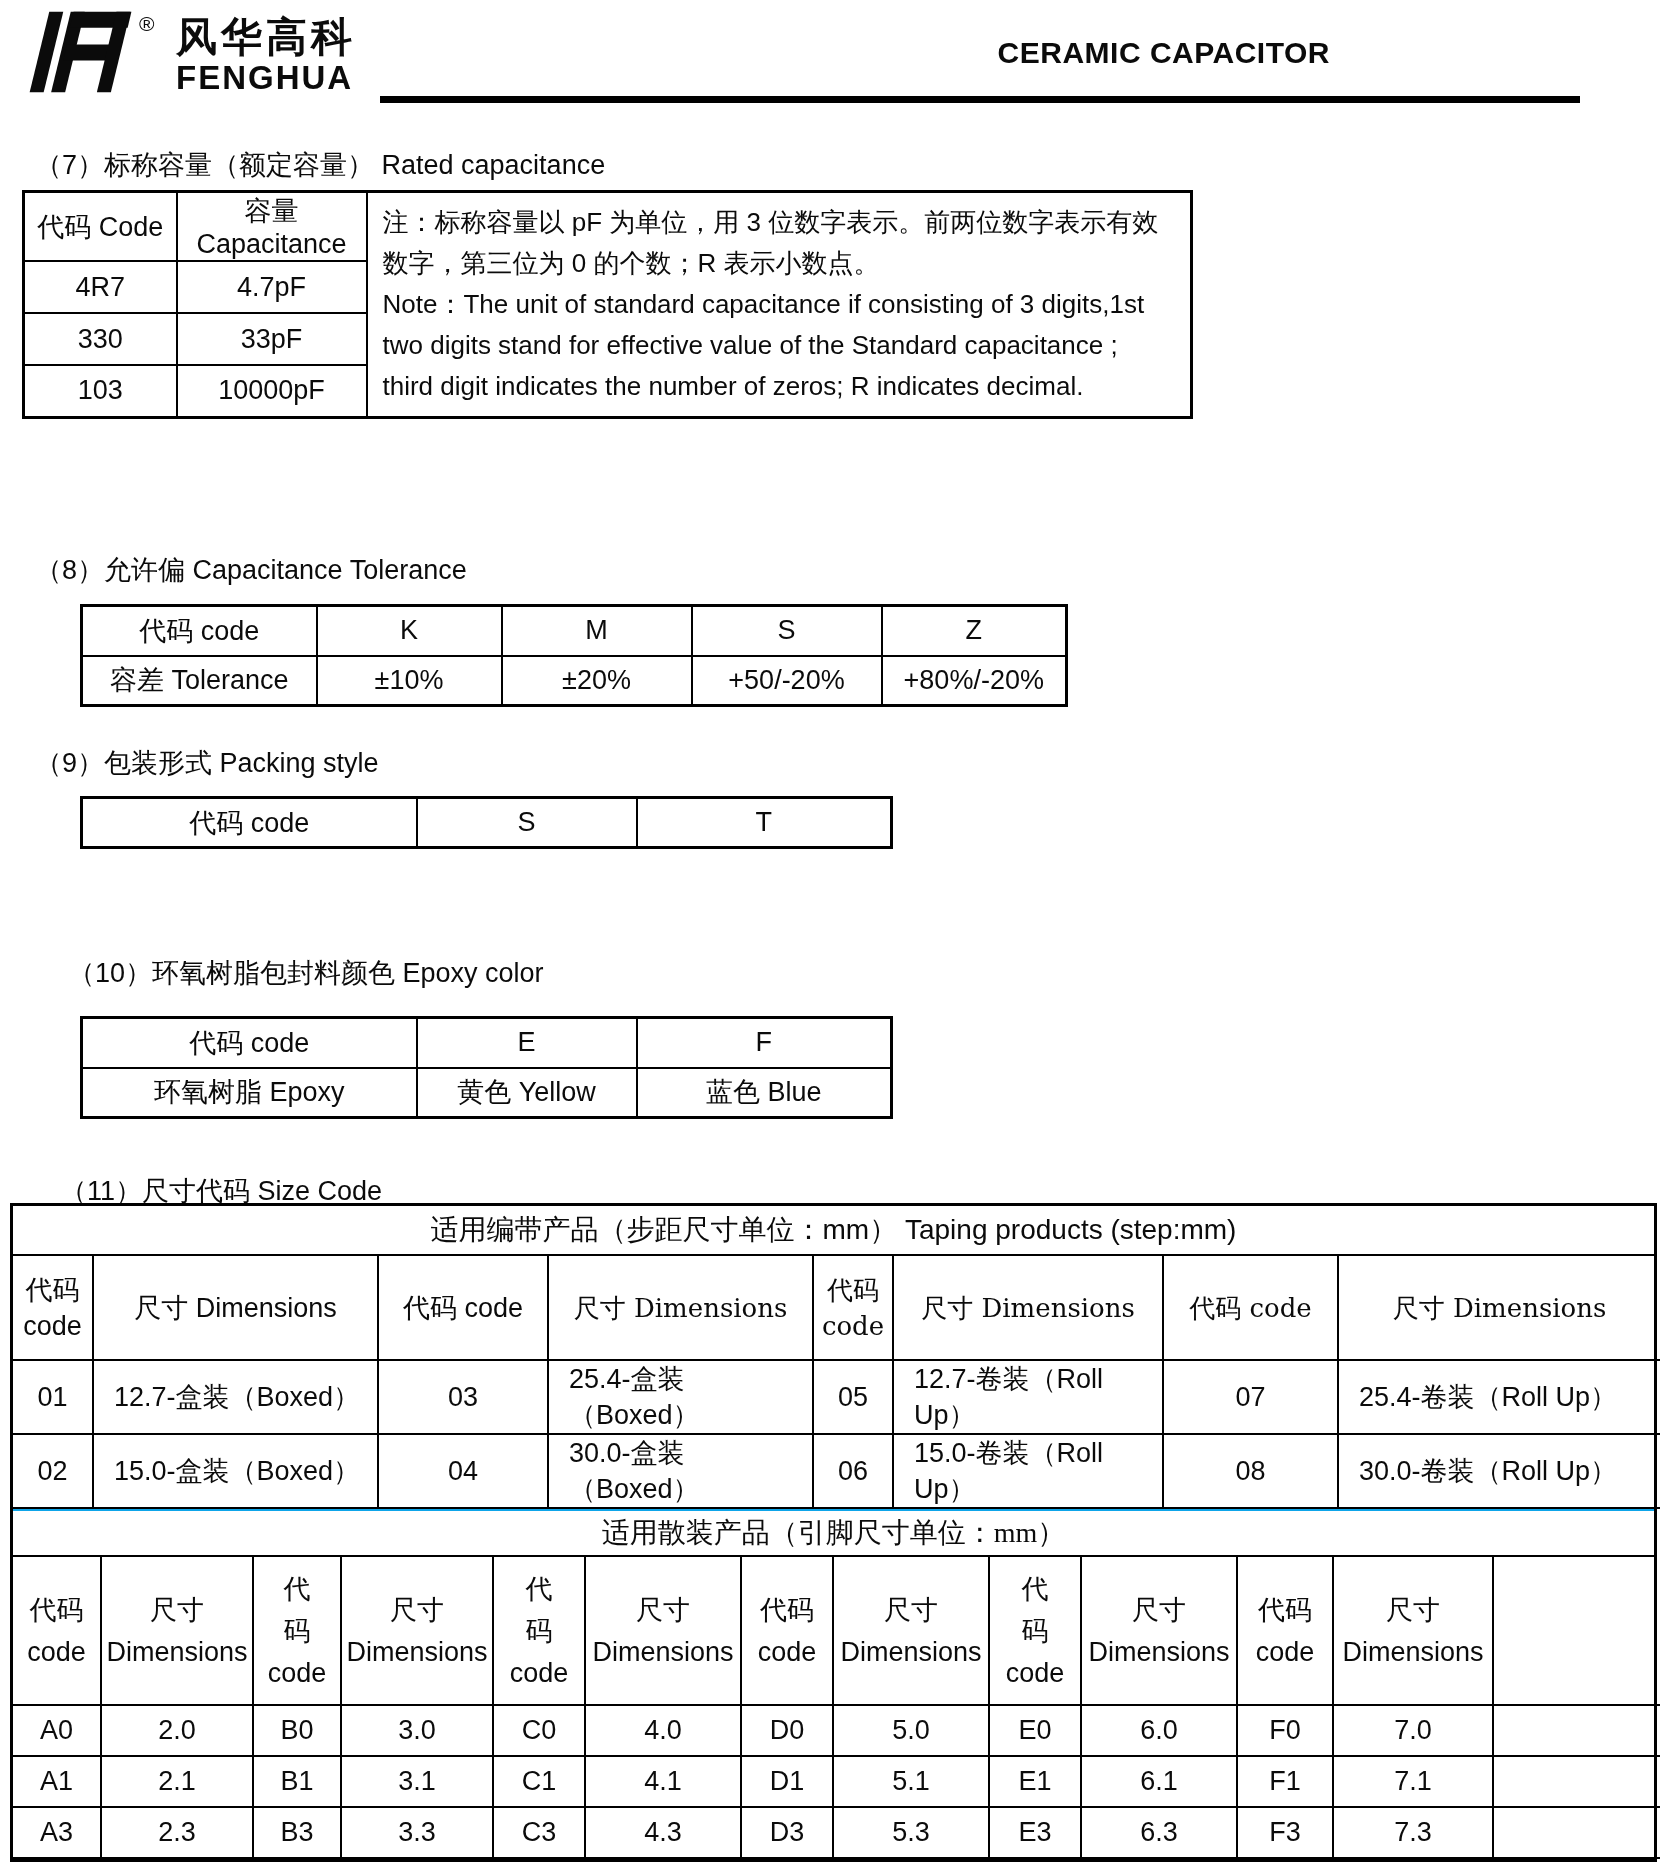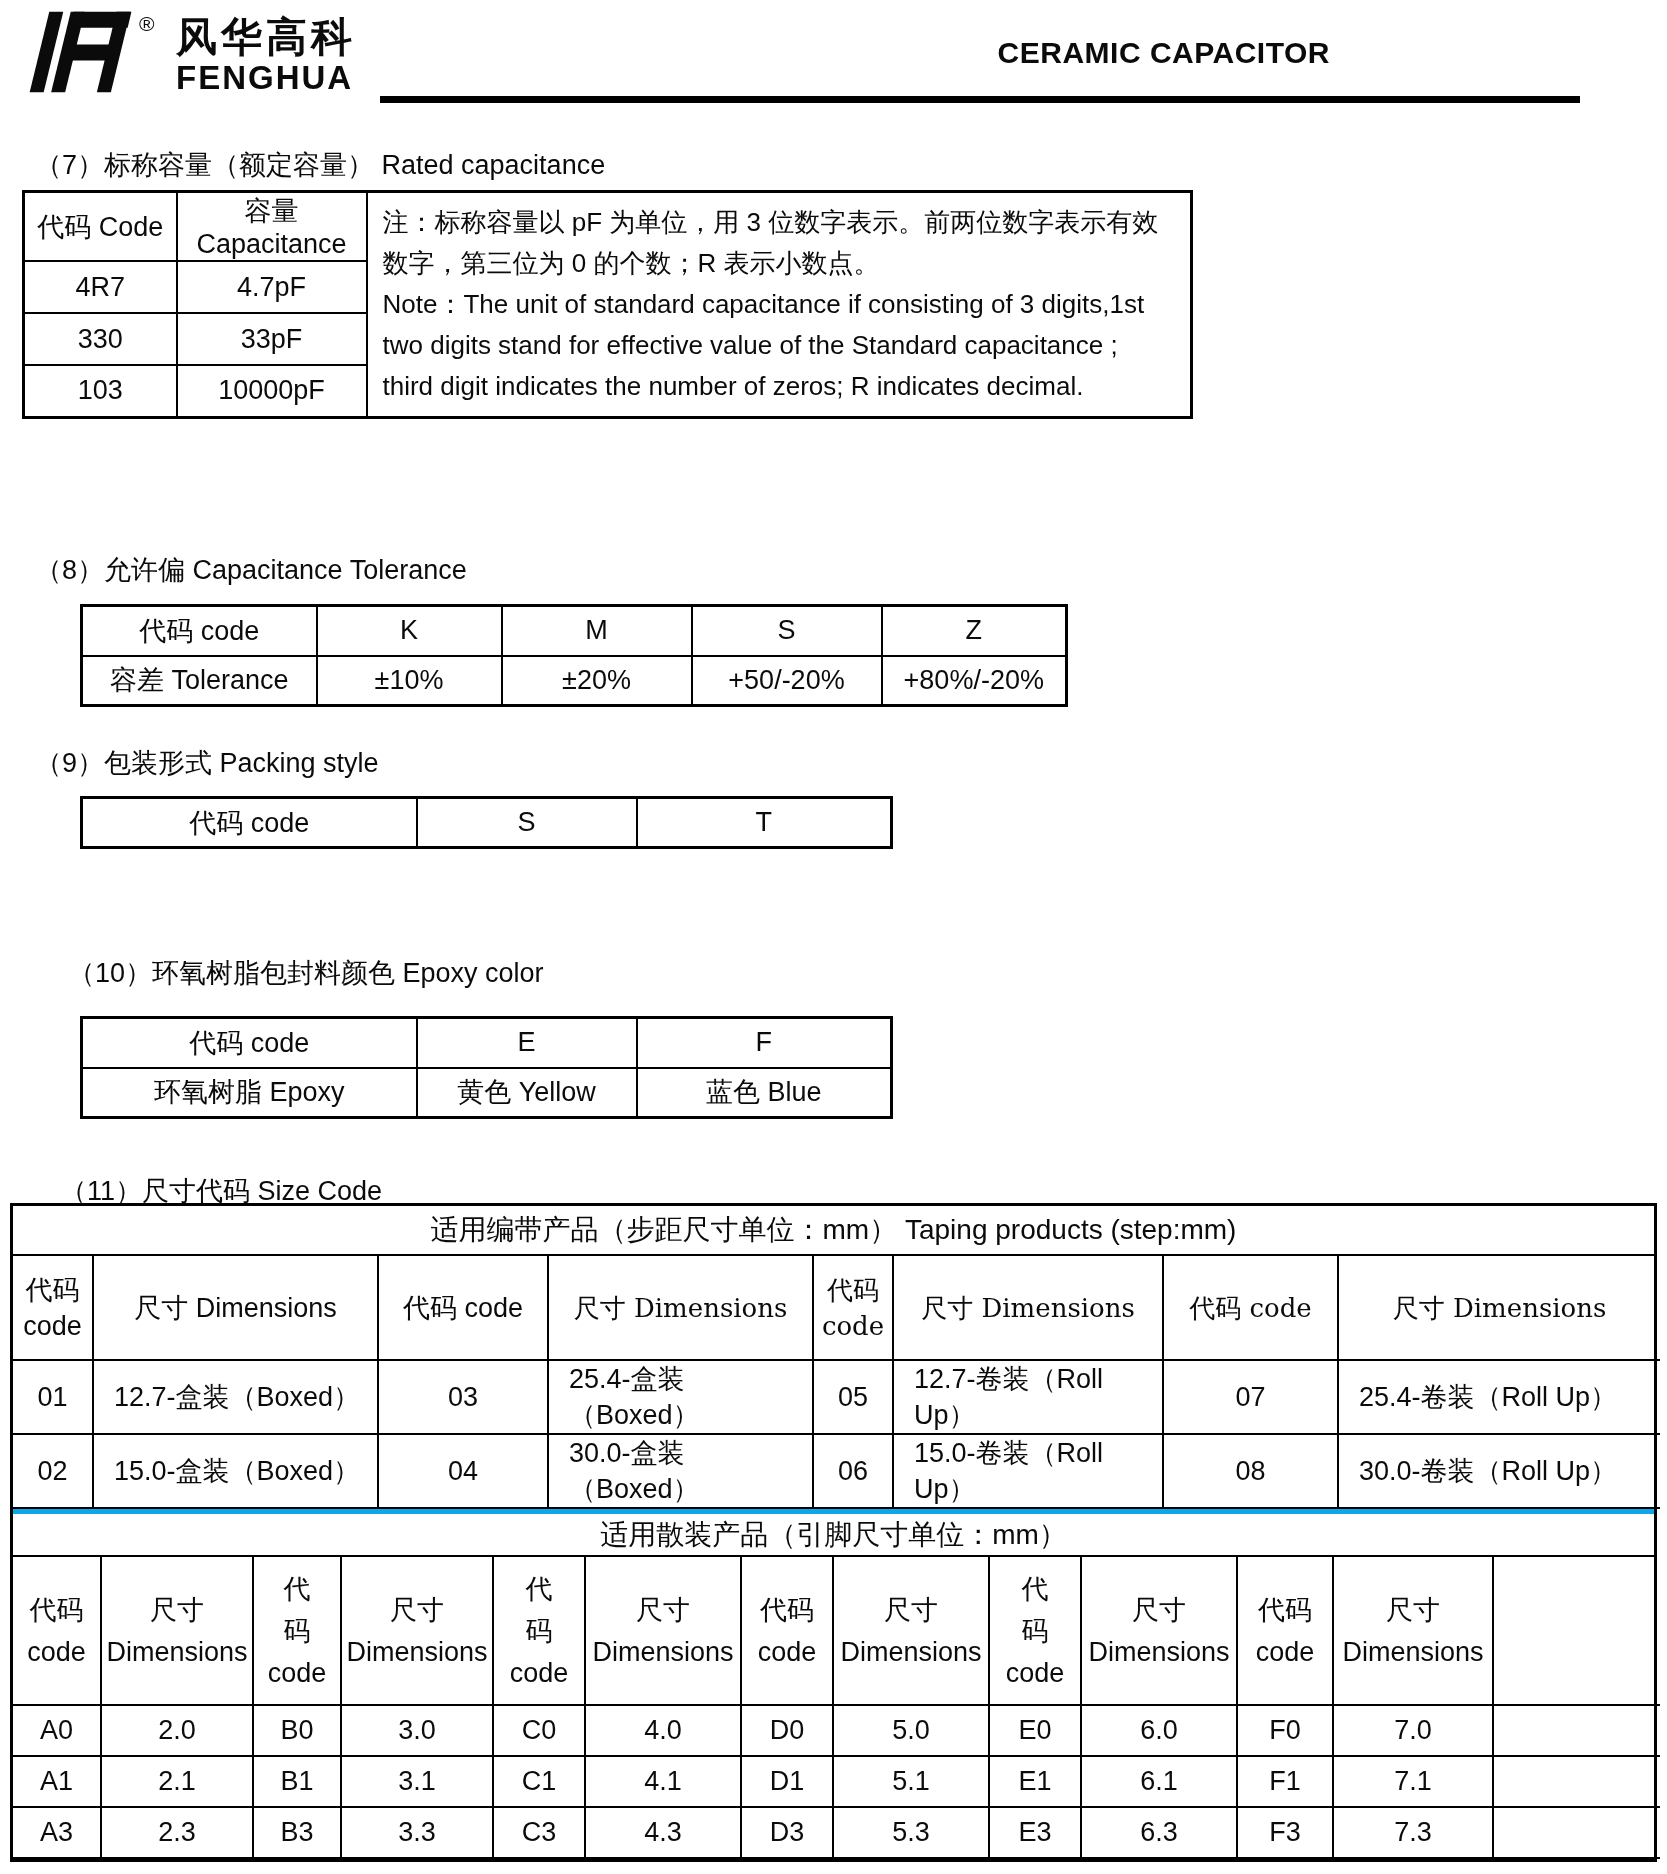--- a/index.html
+++ b/index.html
@@ -224,21 +224,21 @@
         <td>04</td>
         <td class="dimcell">30.0-盒装（Boxed）</td>
         <td>06</td>
         <td class="dimcell">15.0-卷装（Roll Up）</td>
         <td>08</td>
         <td class="dimcell">30.0-卷装（Roll Up）</td>
       </tr>
     </tbody>
       </table>
 
-    <div class="caption-row bulk" style="border-top:5px solid #0ea5e9;">适用散装产品（引脚尺寸单位：mm）</div>
+    <div class="caption-row bulk" style="border-top:2px solid #0ea5e9;font-family:Liberation Serif, serif;">适用散装产品（引脚尺寸单位：mm）</div>
 
     <table>
       <colgroup>
         <col style="width:88px">
           <col style="width:152px">
           <col style="width:88px">
           <col style="width:152px">
         <col style="width:92px">
           <col style="width:156px">
           <col style="width:92px">

